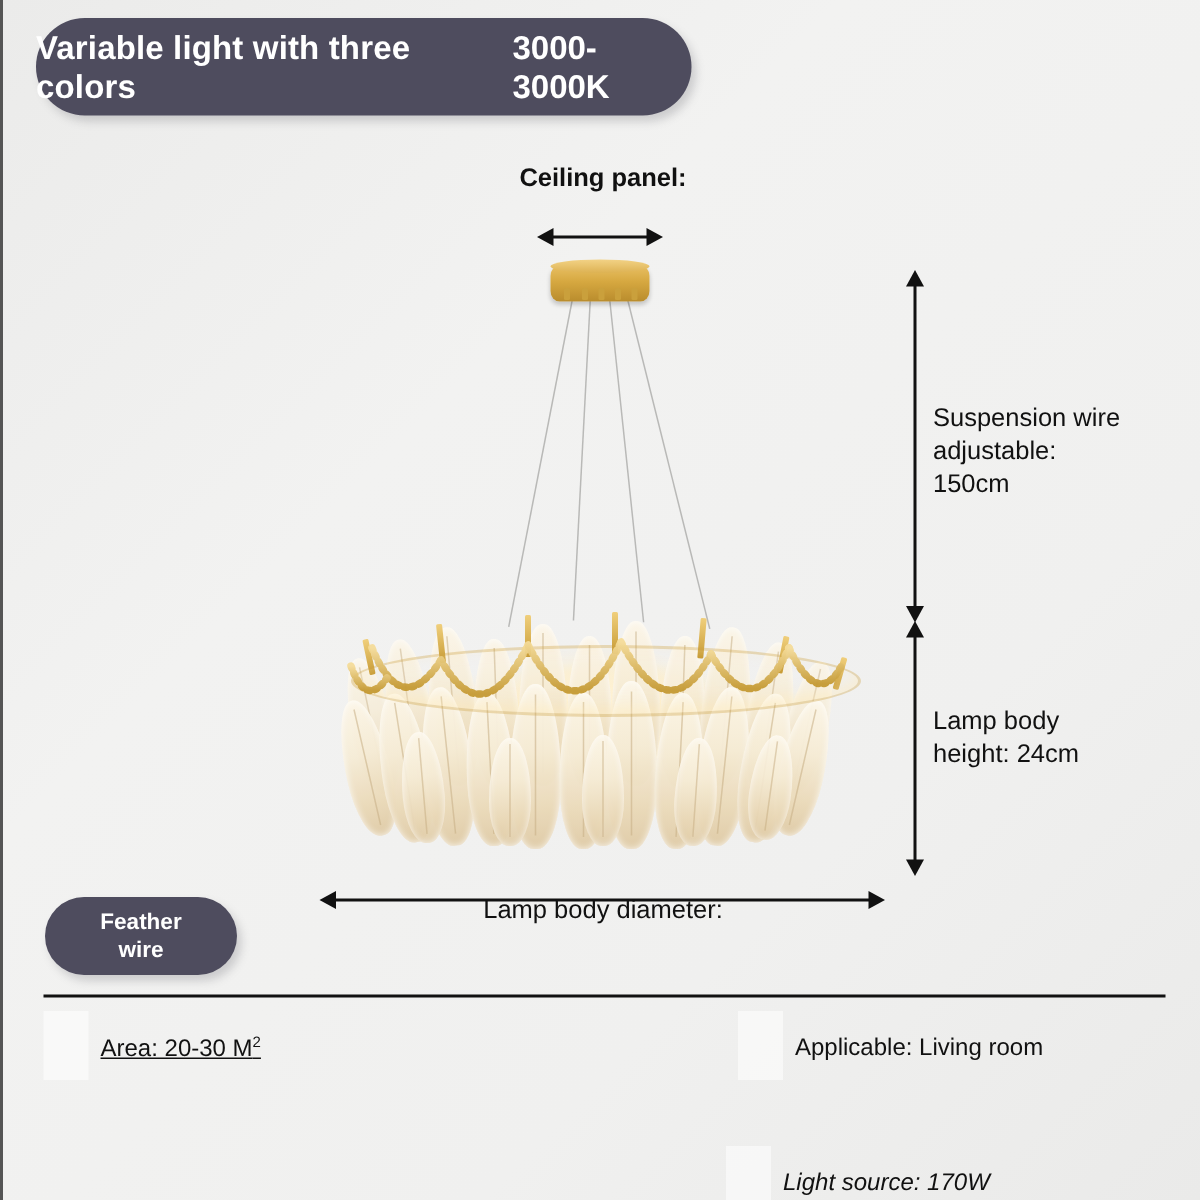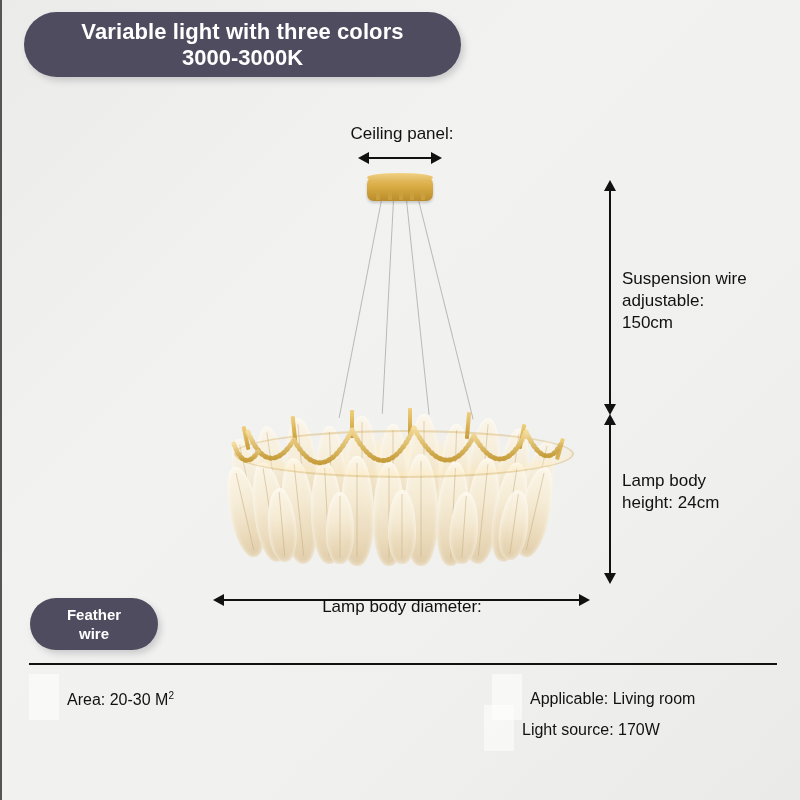--- a/index.html
+++ b/index.html
@@ -13,39 +13,39 @@
     background:linear-gradient(135deg,#ebebea 0%,#f2f2f1 35%,#f0f0ef 70%,#eaeae9 100%);
     border-left:2px solid #555;
     box-sizing:border-box;
   }
 
   
   .title-pill{
     position:absolute;left:22px;top:12px;width:437px;height:65px;
     background:#4e4c5e;border-radius:34px;
     box-shadow:3px 4px 6px rgba(120,120,125,.30);
-    display:flex;flex-direction:column;align-items:center;justify-content:center;
+    display:flex;flex-direction:row;align-items:center;justify-content:center;
     color:#fff;
   }
   .title-pill .l1{font-size:22px;font-weight:bold;line-height:26px;letter-spacing:.1px;}
   .title-pill .l2{font-size:22px;font-weight:bold;line-height:26px;}
 
   .model-pill{
     position:absolute;left:28px;top:598px;width:128px;height:52px;
     background:#4e4c5e;border-radius:26px;
     box-shadow:3px 4px 6px rgba(120,120,125,.30);
     display:flex;flex-direction:column;align-items:center;justify-content:center;
     color:#fff;
   }
   .model-pill .l1,.model-pill .l2{font-size:15px;font-weight:bold;line-height:19px;}
 
   
   .ann{position:absolute;color:#111;font-size:17px;line-height:22px;}
   .ann.ctr{text-align:center;}
-  #ceiling-label{left:300px;top:123px;width:200px;}
+  #ceiling-label{left:300px;top:108px;width:200px;font-weight:bold;}
   #suspension-label{left:620px;top:268px;width:170px;}
   #body-height-label{left:620px;top:470px;width:170px;}
   #diameter-label{left:240px;top:596px;width:320px;text-align:center;}
 
   
   .harrow{position:absolute;height:2px;background:#111;}
   .harrow::before,.harrow::after{
     content:"";position:absolute;top:-5px;width:0;height:0;
     border-top:6px solid transparent;border-bottom:6px solid transparent;
   }
@@ -67,24 +67,24 @@
 
   
   #spec-divider{position:absolute;left:27px;top:663px;width:748px;height:2px;background:#111;}
 
   
   .spec{position:absolute;color:#111;font-size:16px;white-space:nowrap;}
   .spec .sq{
     position:absolute;left:-38px;top:-16px;width:30px;height:46px;
     background:rgba(255,255,255,.55);
   }
-  #spec-area{left:65px;top:690px;}
+  #spec-area{left:65px;top:690px;text-decoration:underline;}
   #spec-material{left:65px;top:745px;}
   #spec-applicable{left:528px;top:690px;}
-  #spec-light{left:520px;top:721px;}
+  #spec-light{left:520px;top:780px;font-style:italic;}
   .sup{font-size:10px;vertical-align:super;}
 
   
   #lamp{position:absolute;left:0;top:0;width:800px;height:800px;pointer-events:none;}
 
   
   #canopy{
     position:absolute;left:365px;top:177px;width:66px;height:24px;
     background:linear-gradient(180deg,#e8bf63 0%,#d6a840 45%,#b98c2d 100%);
     border-radius:6px/7px;

